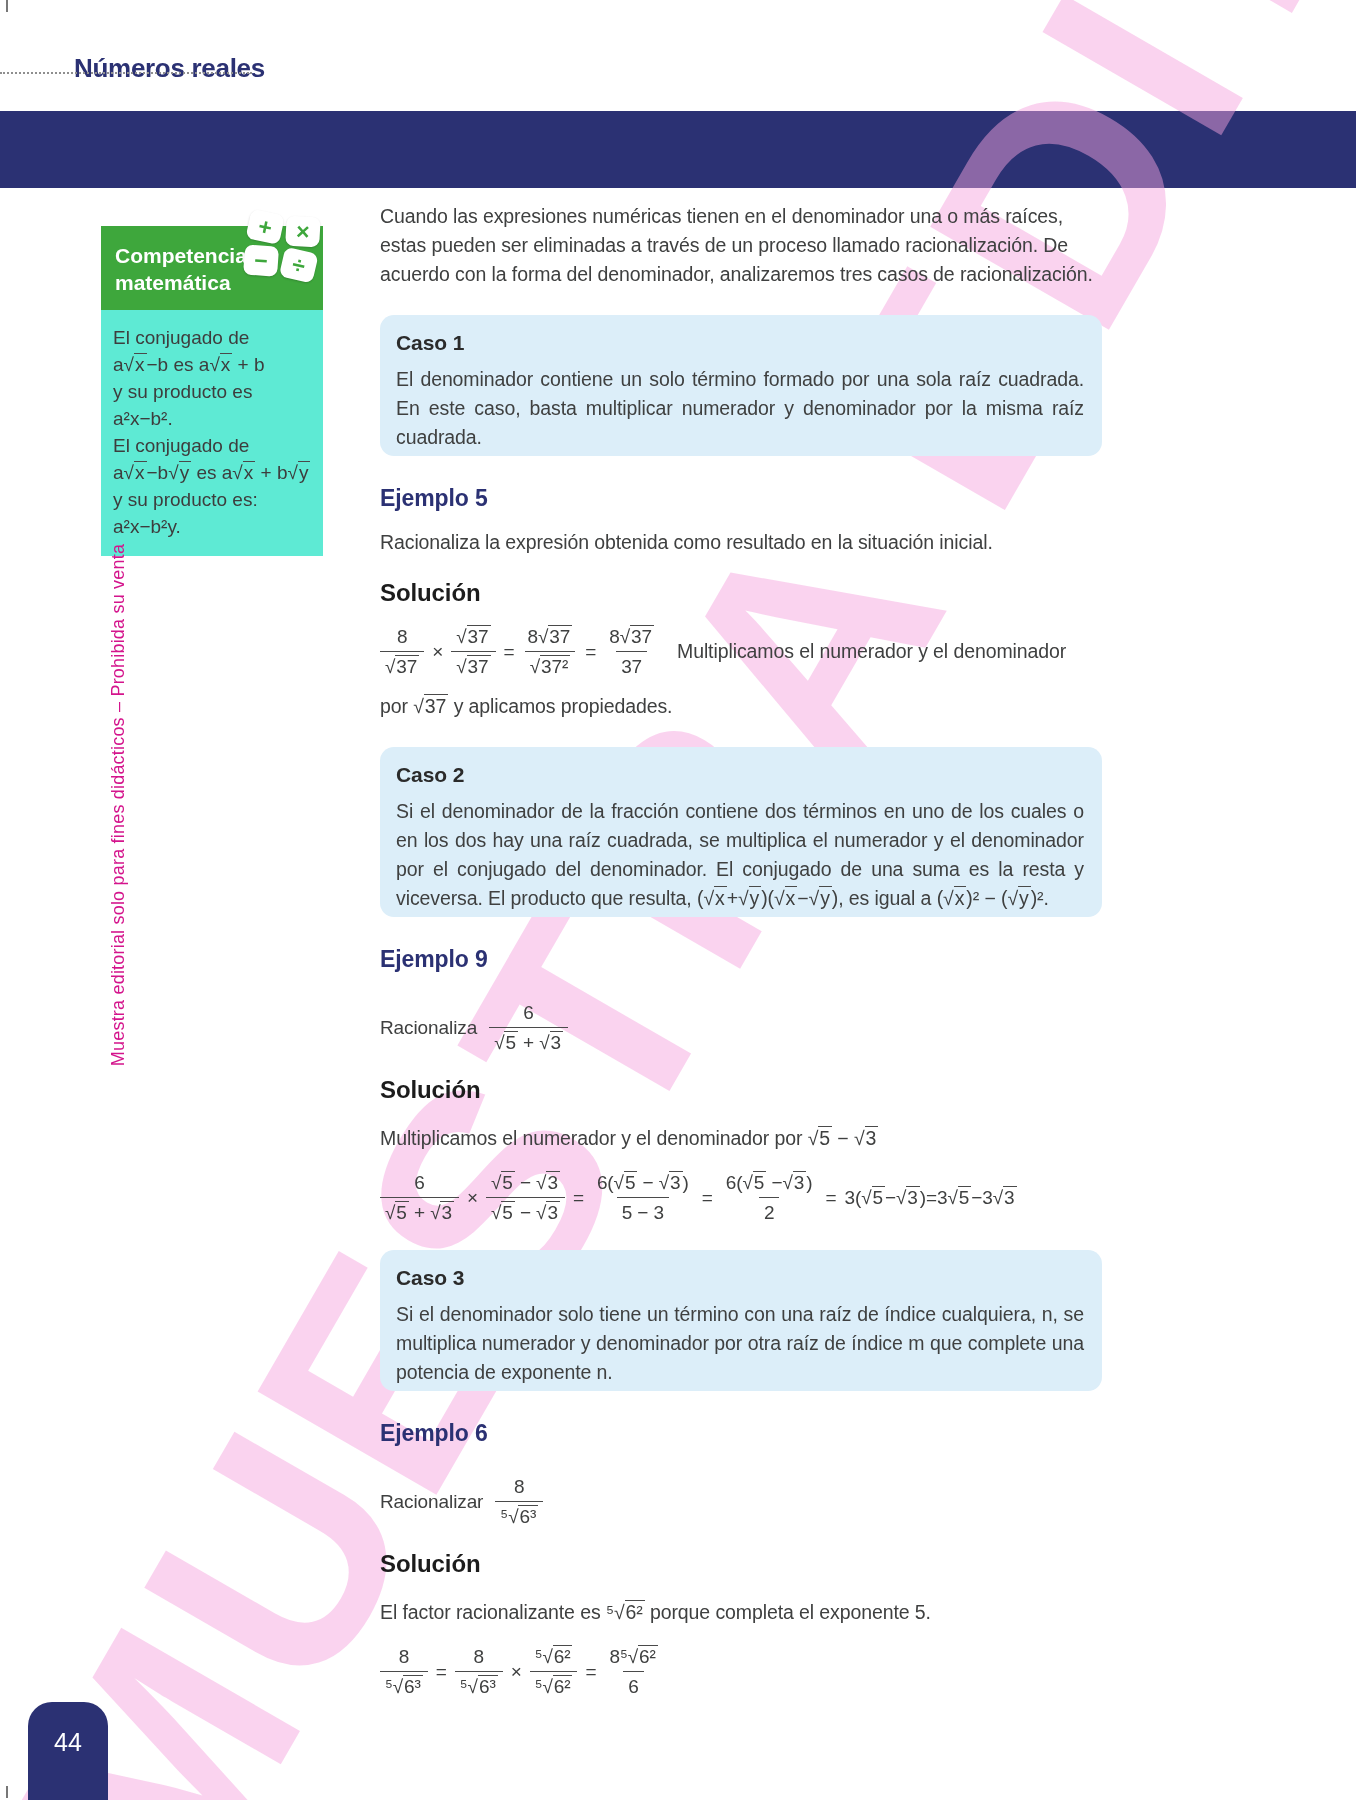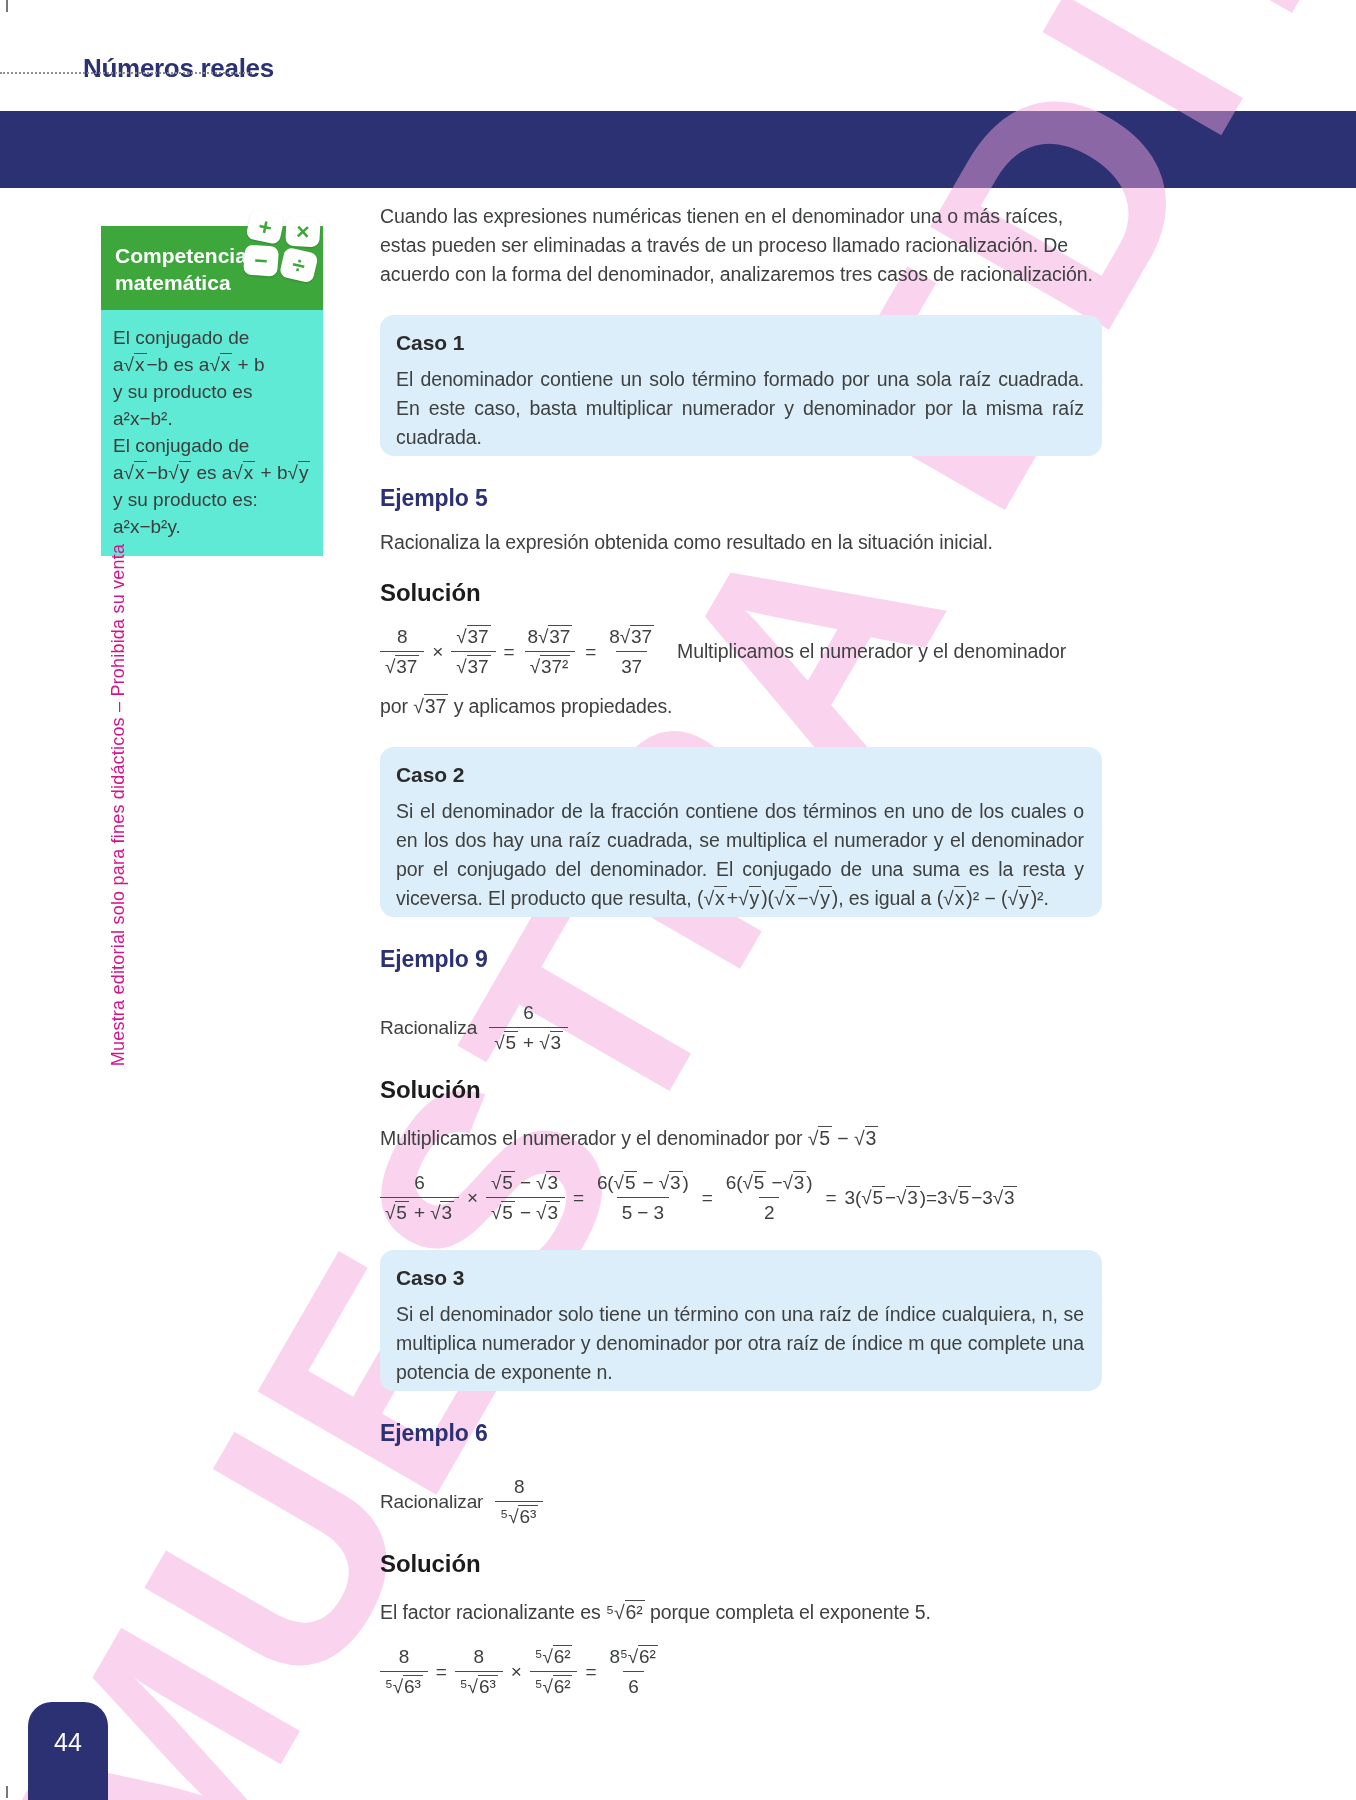--- a/index.html
+++ b/index.html
@@ -8,21 +8,21 @@
     width:1356px; height:1800px; position:relative; overflow:hidden;
     background:#ffffff; color:#3f4040;
     font-family:"Liberation Sans","DejaVu Sans",sans-serif;
   }
   .crop-mark { position:absolute; background:#777; width:2px; height:12px; left:6px; }
   .crop-top { top:0; } .crop-bottom { top:1786px; }
 
   
   .page-header-title {
     position:absolute; left:74px; top:36px; z-index:3;
-    font-size:26px; font-weight:bold; color:#2b3173; letter-spacing:-0.3px;margin-left:9px;
+    font-size:26px; font-weight:bold; color:#2b3173; letter-spacing:-0.3px;
   }
   .dotted-rule {
     position:absolute; left:0; top:72px; width:252px; height:0; z-index:3;
     border-bottom:2px dotted #8f8f8f;
   }
   .top-band {
     position:absolute; left:0; top:111px; width:1356px; height:77px; z-index:0;
     background:#2b3173;
   }
 

